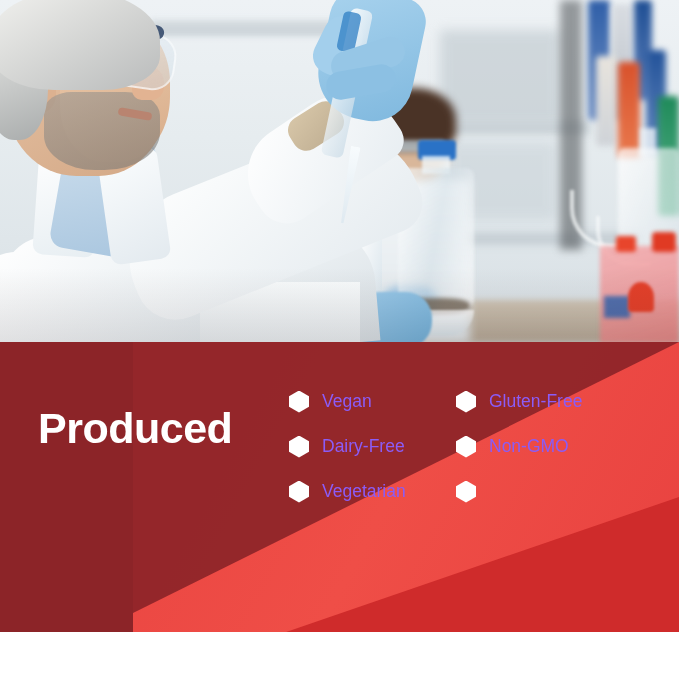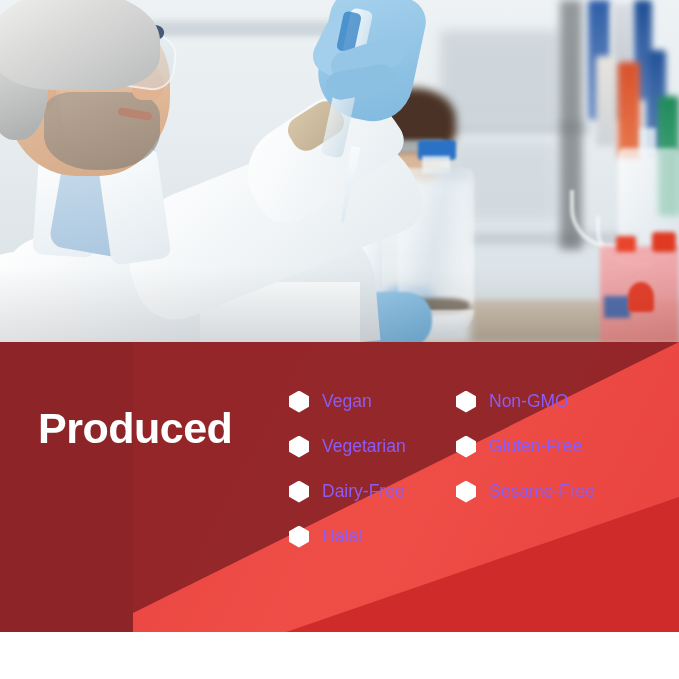--- a/index.html
+++ b/index.html
@@ -299,40 +299,35 @@
     <div>Produced</div>
   </div>
 
   <div class="col" id="col1">
     <div class="item">
       <span class="hex"></span>
       <span class="lbl">Vegan</span>
     </div>
     <div class="item">
       <span class="hex"></span>
+      <span class="lbl">Dairy-Free</span>
+    </div>
+    <div class="item">
+      <span class="hex"></span>
       <span class="lbl">Vegetarian</span>
     </div>
-    <div class="item">
-      <span class="hex"></span>
-      <span class="lbl">Dairy-Free</span>
-    </div>
-    <div class="item">
-      <span class="hex"></span>
-      <span class="lbl">Halal</span>
-    </div>
   </div>
 
   <div class="col" id="col2">
     <div class="item">
       <span class="hex"></span>
+      <span class="lbl">Gluten-Free</span>
+    </div>
+    <div class="item">
+      <span class="hex"></span>
       <span class="lbl">Non-GMO</span>
     </div>
     <div class="item">
       <span class="hex"></span>
-      <span class="lbl">Gluten-Free</span>
-    </div>
-    <div class="item">
-      <span class="hex"></span>
-      <span class="lbl">Sesame-Free</span>
     </div>
   </div>
 
 </div>
 
 </body></html>

